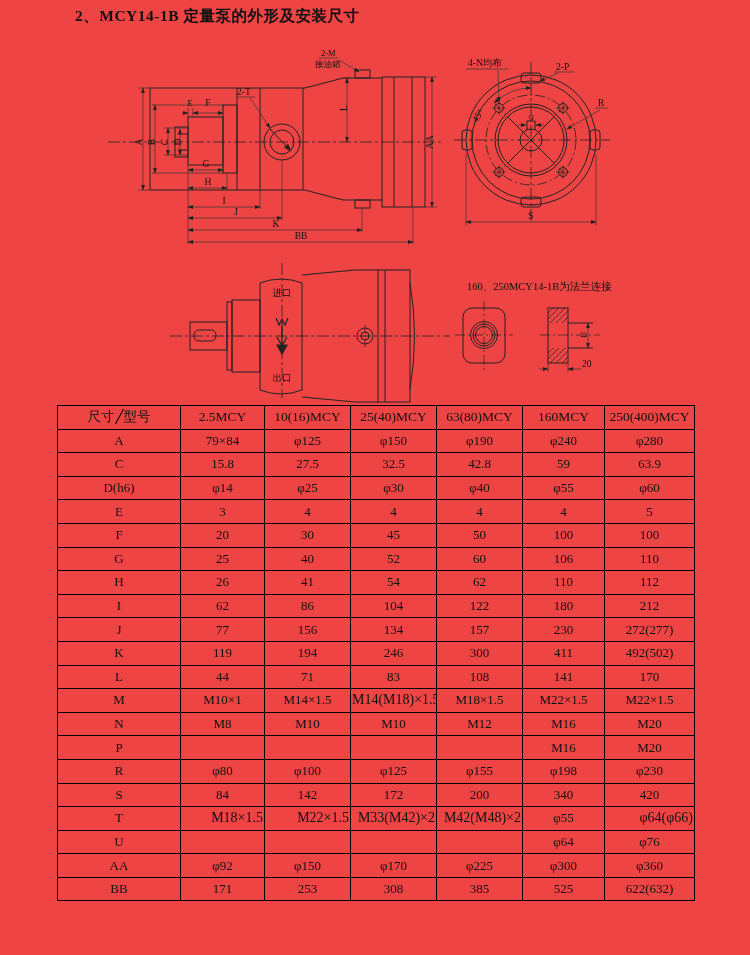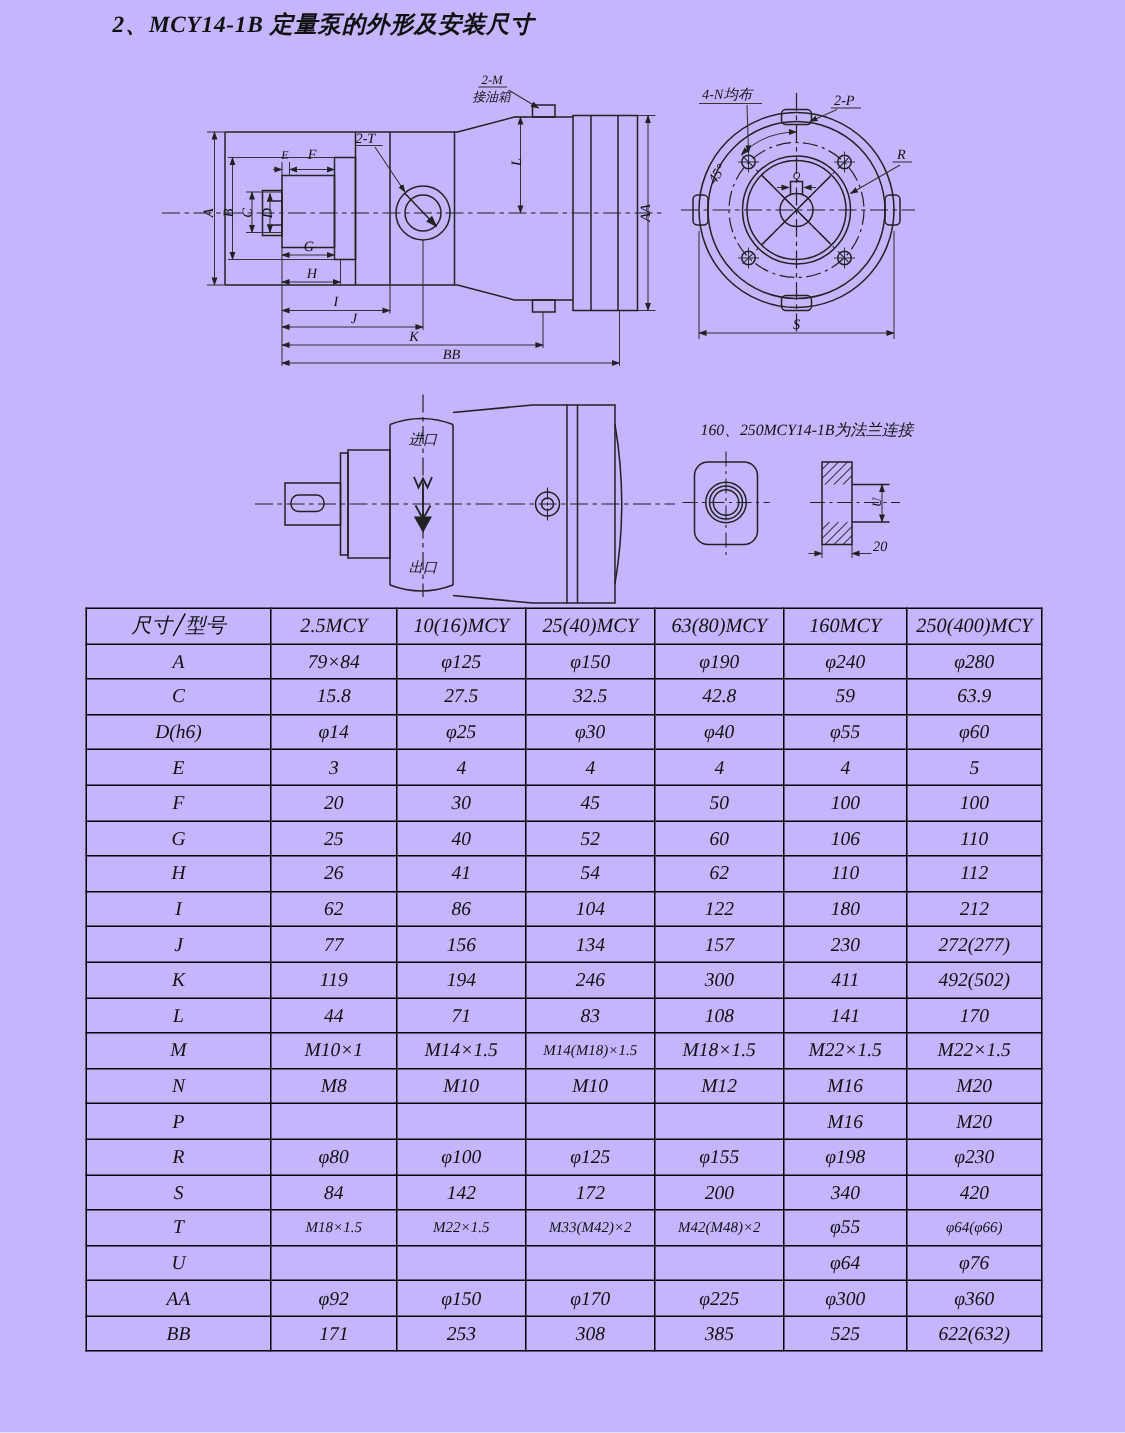--- a/index.html
+++ b/index.html
@@ -1,31 +1,31 @@
 <!DOCTYPE html>
 <html><head>
 <meta charset="utf-8">
 <style>
   html,body{margin:0;padding:0;background:#fff;}
-  .sheet{position:relative;width:750px;height:955px;background:#c4b5fd;overflow:hidden;
-         font-family:"Liberation Serif","DejaVu Serif",serif;color:#111;font-style:italic;}
+  .sheet{position:relative;width:750px;height:955px;background:#ef4444;overflow:hidden;
+         font-family:"Liberation Serif","DejaVu Serif",serif;color:#111;}
   .title{position:absolute;left:75px;top:6px;font-size:15.5px;font-weight:600;letter-spacing:.5px;}
   .subtitle{position:absolute;left:242px;top:26px;font-size:13.5px;}
   svg{position:absolute;overflow:visible;}
   svg text{font-family:"Liberation Serif","DejaVu Serif",serif;fill:#111;stroke:none;}
   #svg-side{left:100px;top:48px;}
   #svg-front{left:440px;top:50px;}
   #svg-flow{left:165px;top:255px;}
   #svg-flange{left:455px;top:275px;}
   table.dims{position:absolute;left:57px;top:405px;width:637px;border-collapse:collapse;
              table-layout:fixed;font-size:13px;}
   table.dims th,table.dims td{border:1px solid #000;text-align:center;vertical-align:middle;
              height:22.6px;padding:0 1px;overflow:hidden;white-space:nowrap;}
   table.dims th{font-weight:normal;font-size:13.5px;}
-  table.dims td.small{font-size:10px;}
+  table.dims td.small{font-size:14px;text-align:right;}
   table.dims{border:1.5px solid #000;}
   .corner{position:relative;}
   .corner .diag{display:inline-block;width:1px;height:17px;background:#000;
                 transform:rotate(28deg);margin:0 4px -4px 4px;}
 </style>
 </head>
 <body>
 
 <div class="sheet">
 

